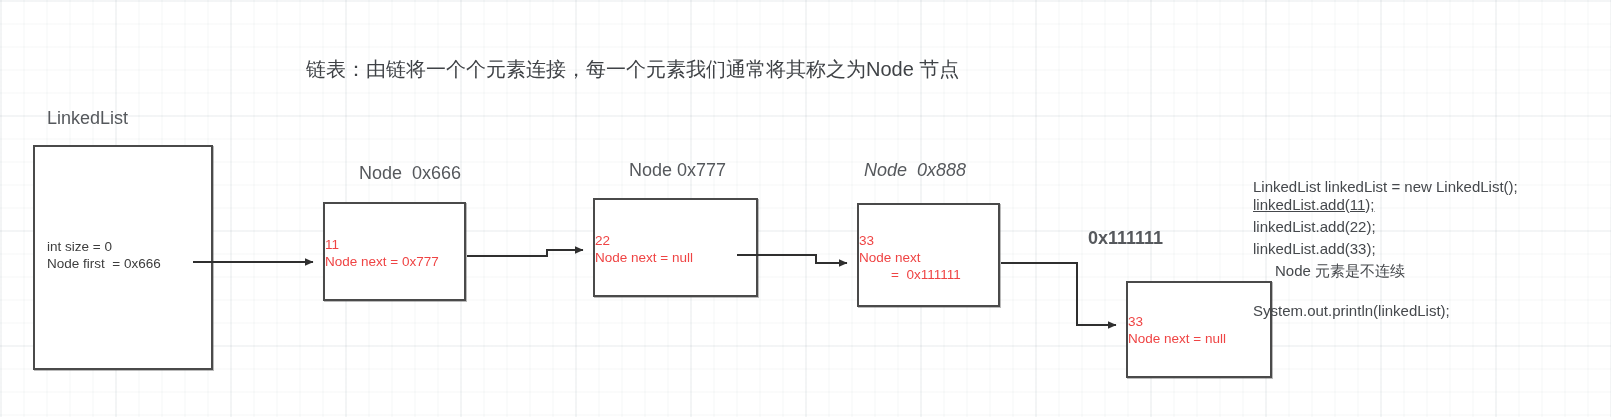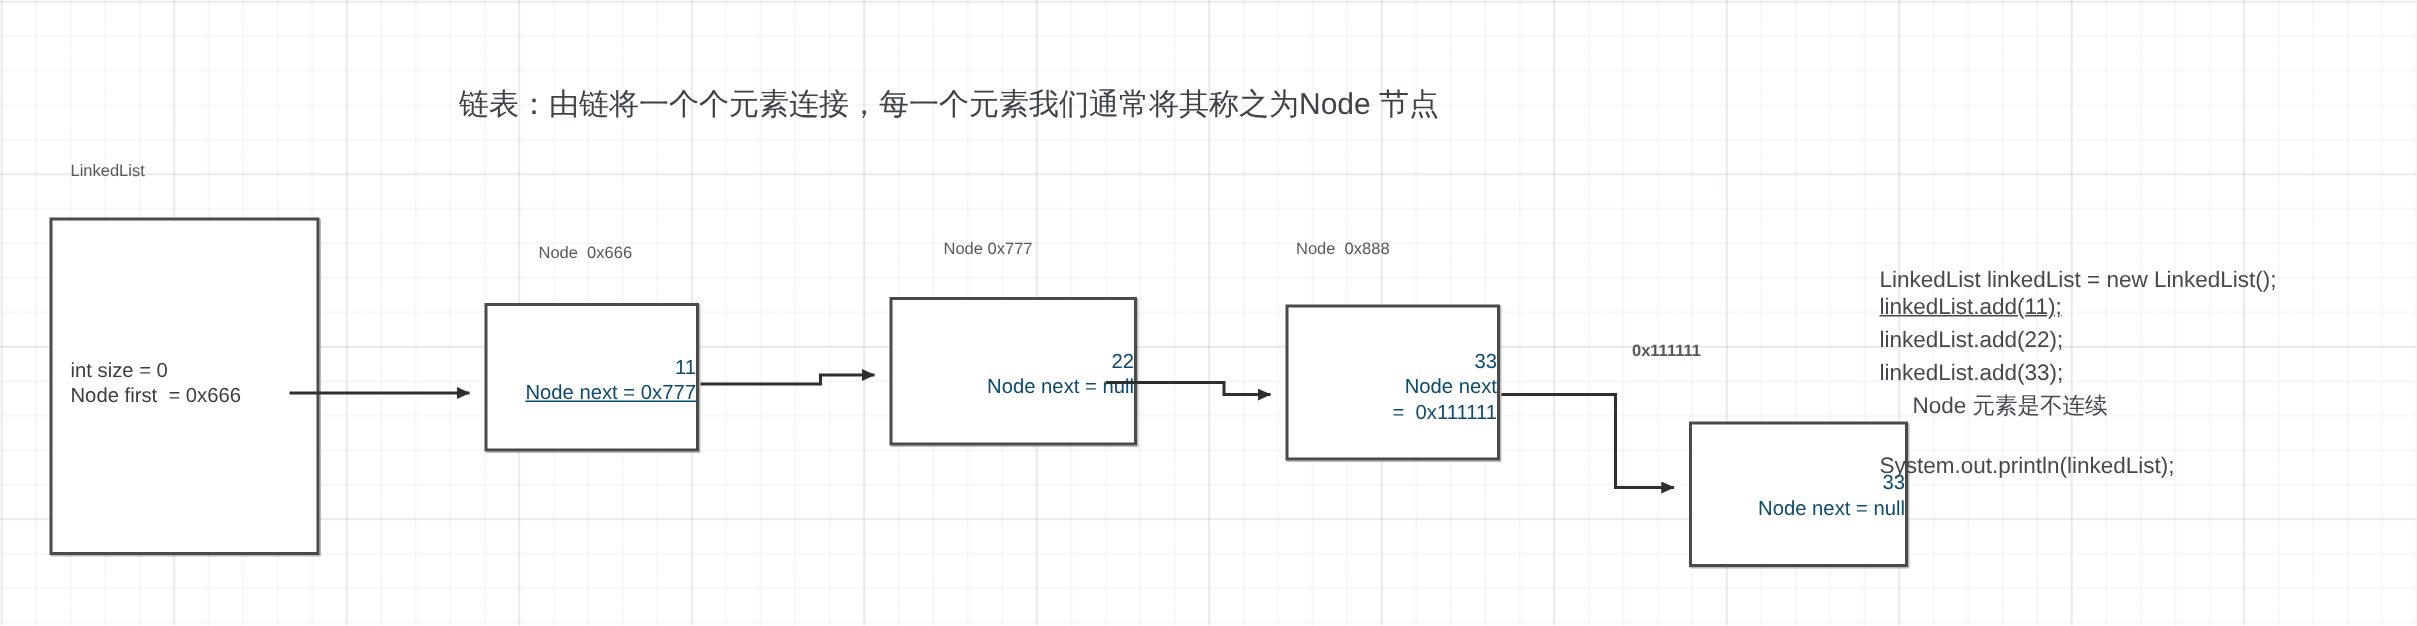--- a/index.html
+++ b/index.html
@@ -33,40 +33,40 @@
     box-sizing: border-box;
     background: #ffffff;
     border: 2px solid #4a4a4a;
     box-shadow: 1px 1px 0 rgba(60,60,60,0.35);
   }
 
   .box-text {
     position: absolute;
     left: 0;
     right: 0;
-    text-align: right;
-    color: #0c4a6e;
+    text-align: left;
+    color: #ef4444;
     font-size: 13.5px;
     line-height: 17px;
     white-space: pre;
   }
 
   .ll-text {
     position: absolute;
     color: #3d3d3d;
     font-size: 13.5px;
     line-height: 17.5px;
     white-space: pre;
     text-align: left;
   }
 
   .caption {
     position: absolute;
     color: #55585c;
-    font-size: 11px;
+    font-size: 18px;
     white-space: pre;
   }
 
   .title-text {
     position: absolute;
     color: #3f4246;
     font-size: 20px;
     white-space: pre;
   }
 
@@ -100,36 +100,36 @@
 
   <div class="node-box" style="left:33px; top:145px; width:180px; height:225px;">
     <div class="ll-text" style="left:12px; top:91px;">int size = 0</div>
     <div class="ll-text" style="left:12px; top:108px;">Node first  = 0x666</div>
   </div>
 
   <div class="caption" style="left:359px; top:163px;">Node  0x666</div>
 
   <div class="node-box" style="left:323px; top:202px; width:143px; height:99px;">
     <div class="box-text" style="top:32px;">11</div>
-    <div class="box-text" style="top:49px;text-decoration:underline;">Node next = 0x777</div>
+    <div class="box-text" style="top:49px;">Node next = 0x777</div>
   </div>
 
   <div class="caption" style="left:629px; top:160px;">Node 0x777</div>
 
   <div class="node-box" style="left:593px; top:198px; width:165px; height:99px;">
     <div class="box-text" style="top:32px;">22</div>
     <div class="box-text" style="top:49px;">Node next = null</div>
   </div>
 
-  <div class="caption" style="left:864px; top:160px;">Node  0x888</div>
+  <div class="caption" style="left:864px; top:160px;font-style:italic;">Node  0x888</div>
 
   <div class="node-box" style="left:857px; top:203px; width:143px; height:104px;">
     <div class="box-text" style="top:27px;">33</div>
     <div class="box-text" style="top:44px;">Node next</div>
-    <div class="box-text" style="top:61px;">=  0x111111</div>
+    <div class="box-text" style="top:61px;padding-left:32px;">=  0x111111</div>
   </div>
 
   <div class="caption" style="left:1088px; top:228px;font-weight:bold;">0x111111</div>
 
   <div class="node-box" style="left:1126px; top:281px; width:146px; height:97px;">
     <div class="box-text" style="top:30px;">33</div>
     <div class="box-text" style="top:47px;">Node next = null</div>
   </div>
 
   <div class="code-block" style="left:1253px; top:146px;">LinkedList linkedList = new LinkedList();</div>

